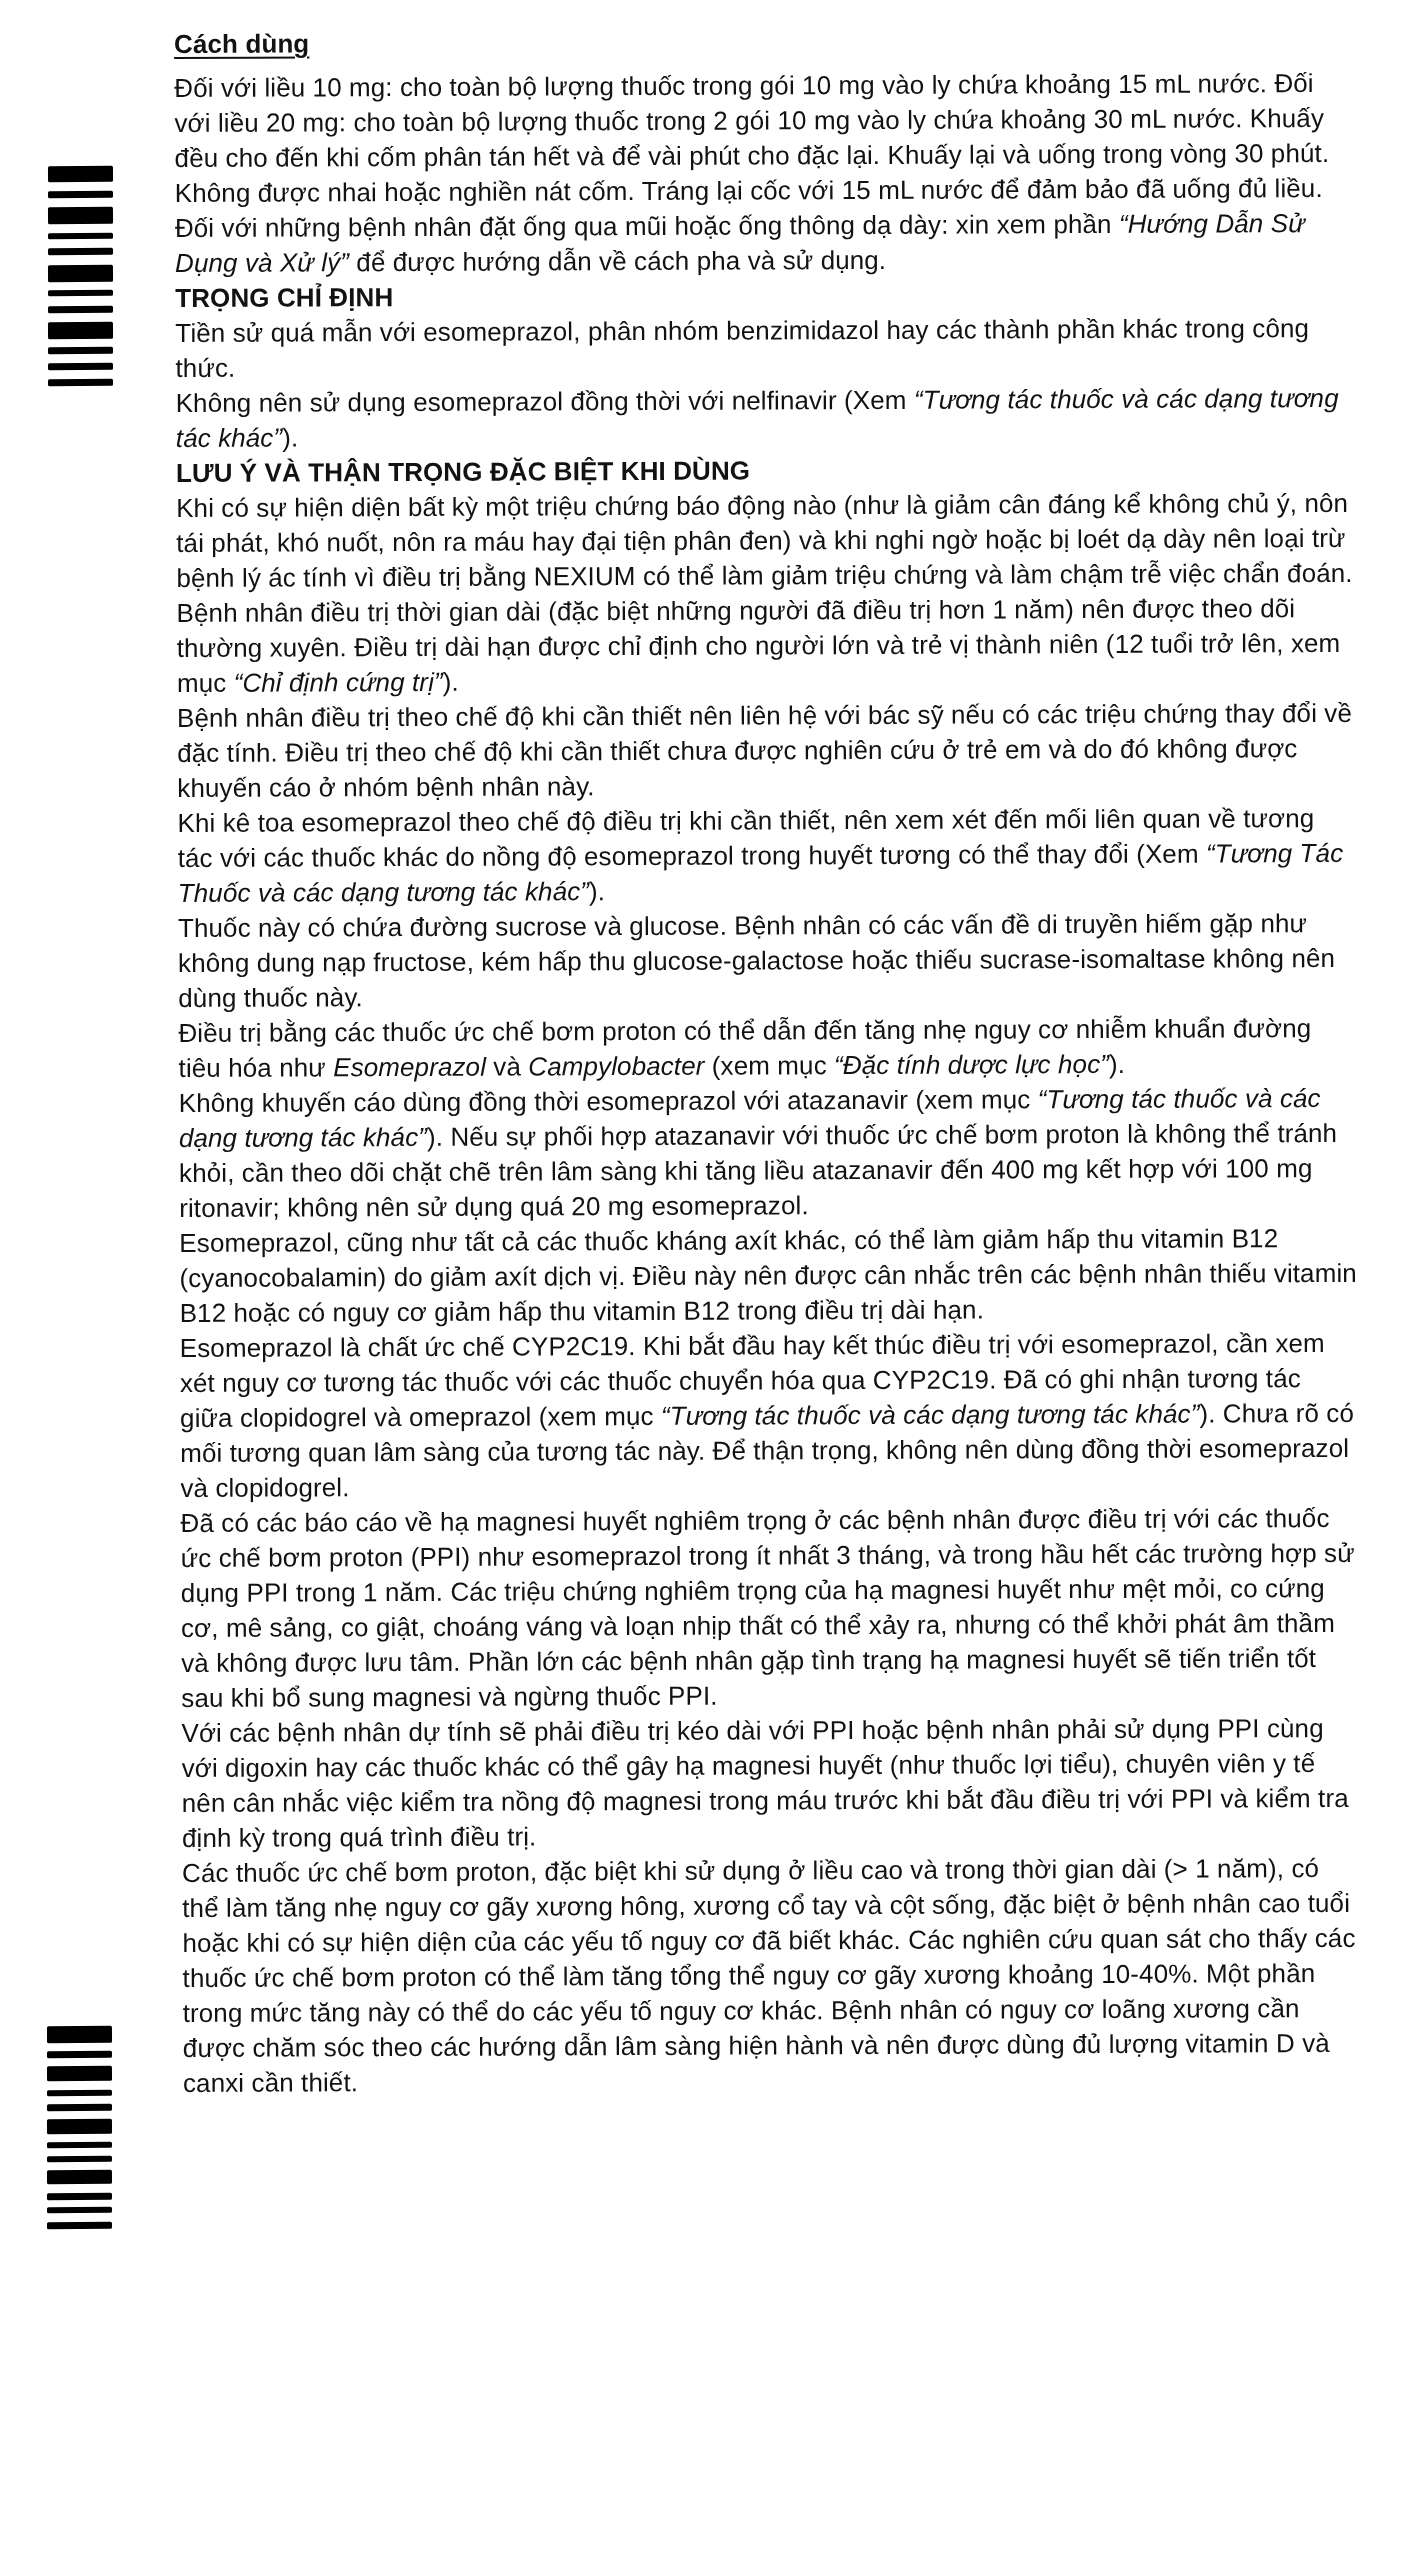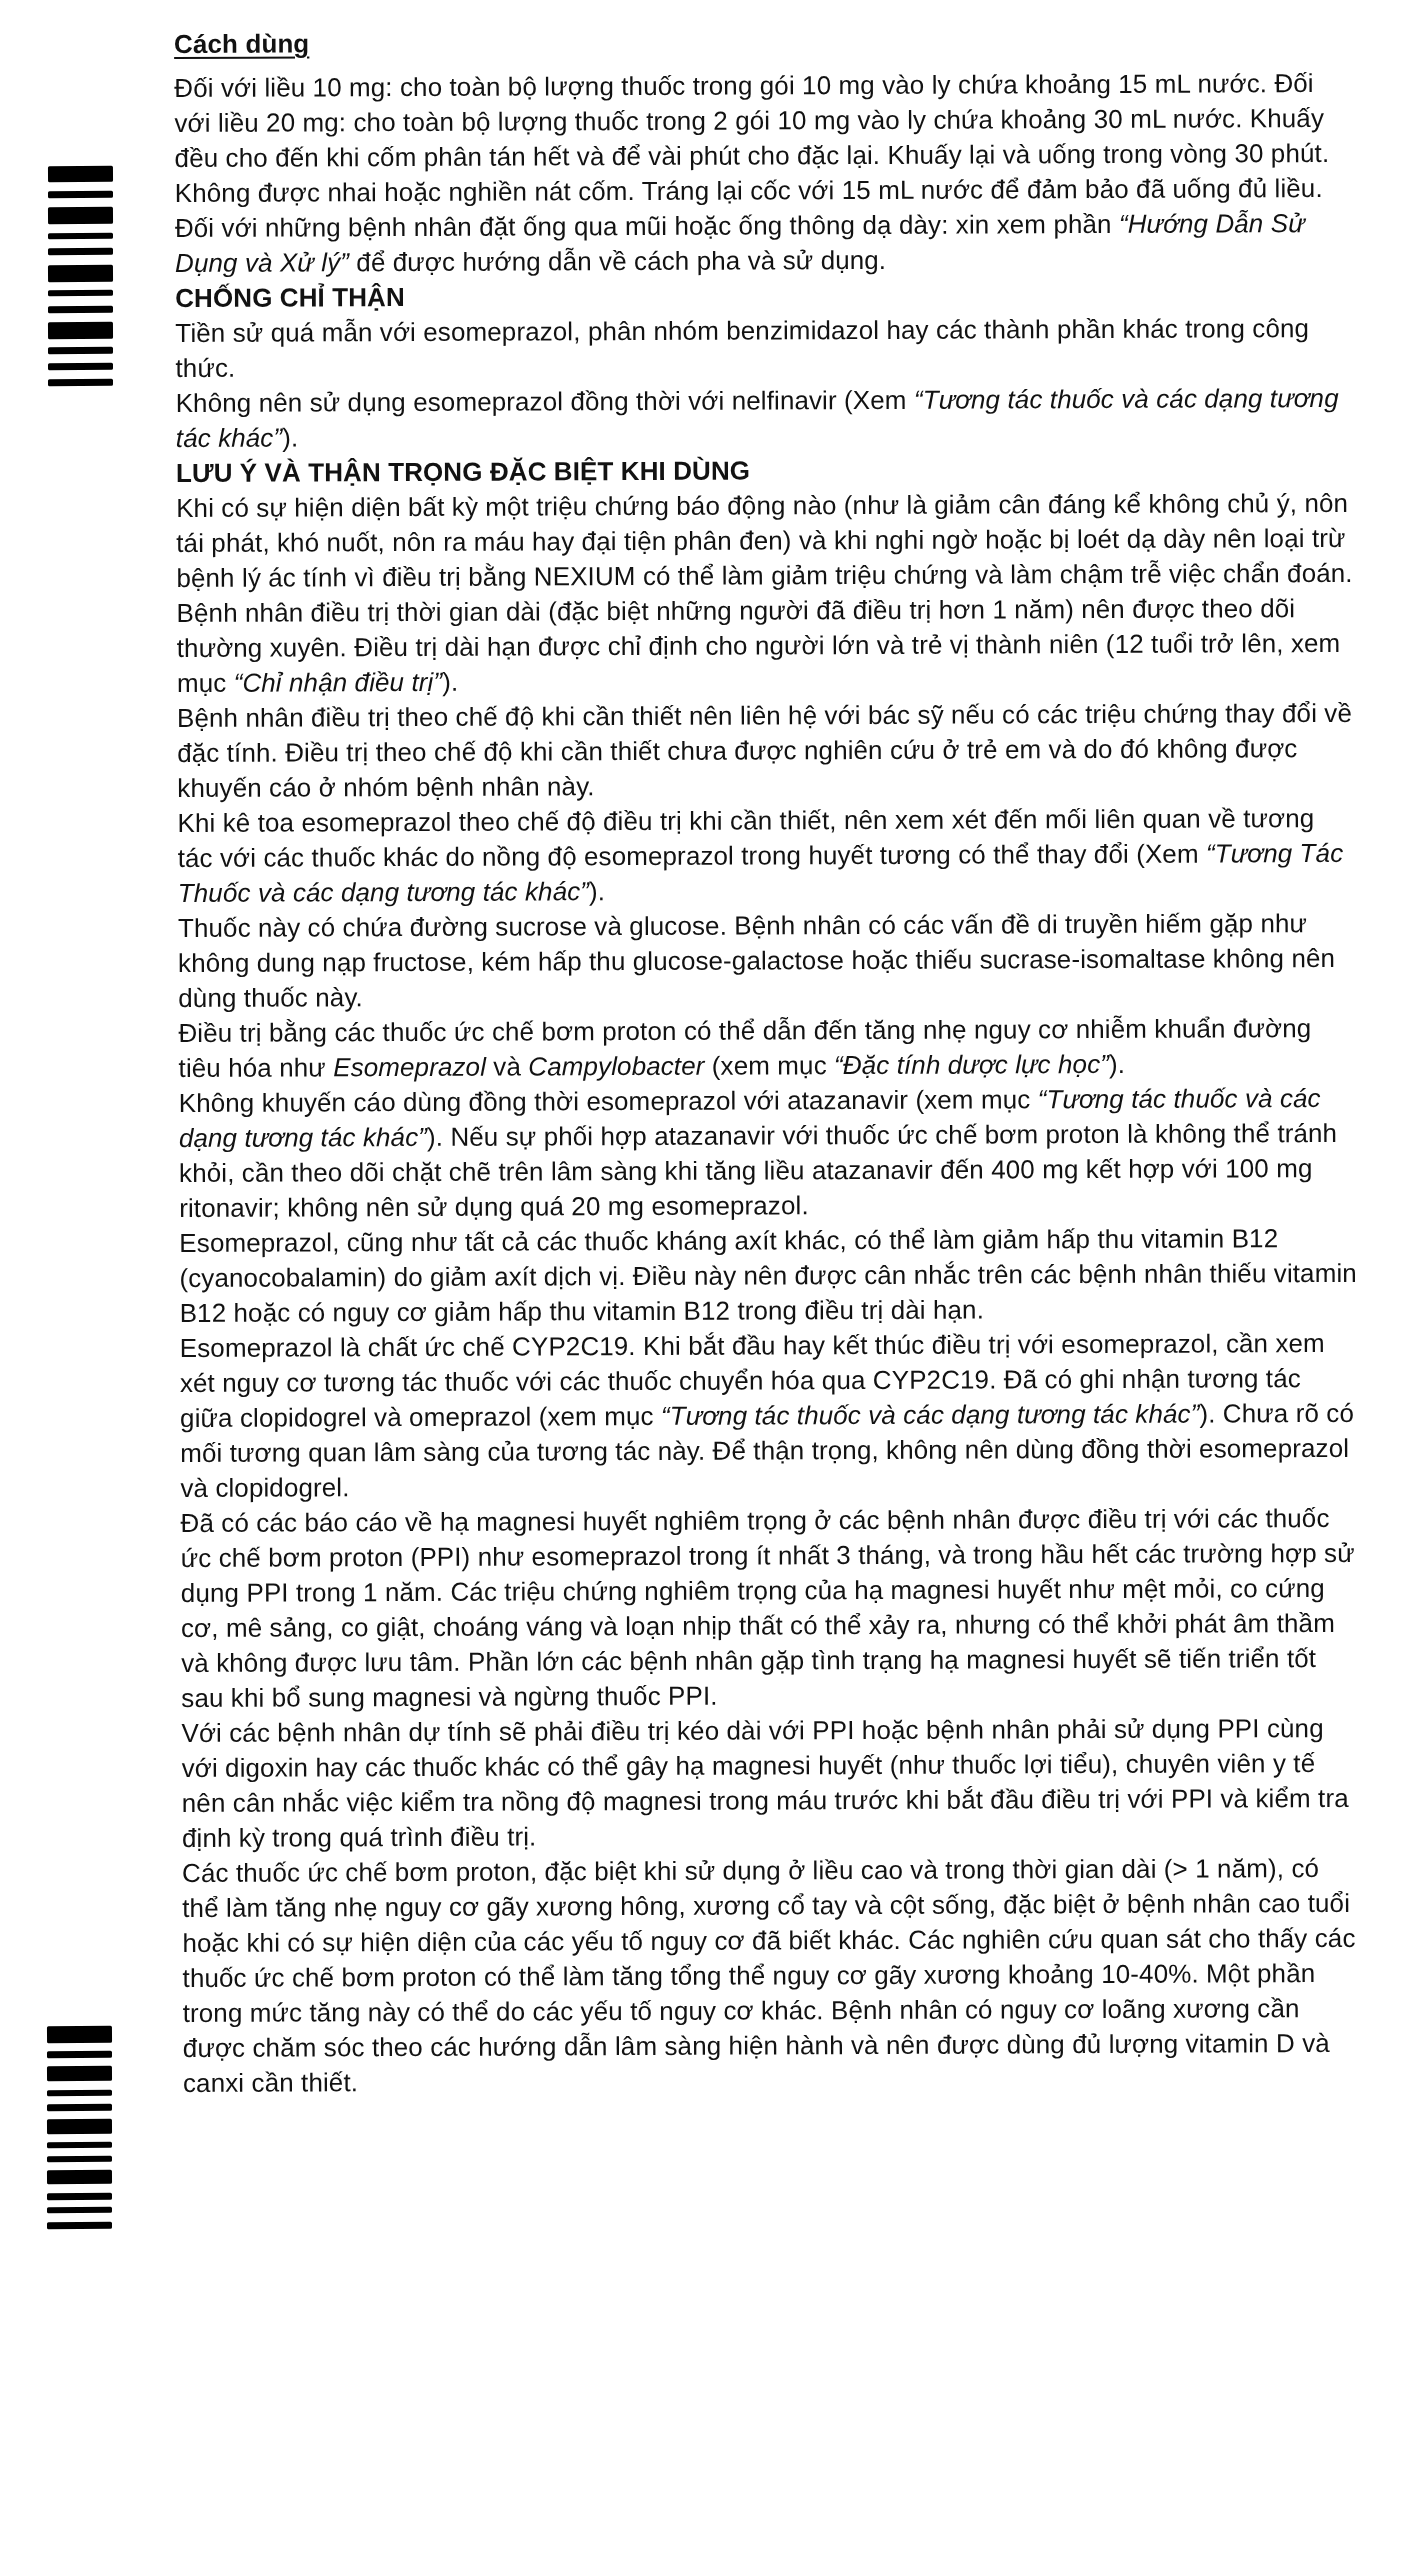--- a/index.html
+++ b/index.html
@@ -84,26 +84,26 @@
         <div class="reg-bar" style="height: 14.3px; background: rgb(0, 0, 0); margin-bottom: 8.2px;"></div>
         <div class="reg-bar" style="height: 6.6px; background: rgb(0, 0, 0); margin-bottom: 8.2px;"></div>
         <div class="reg-bar" style="height: 6px; background: rgb(0, 0, 0); margin-bottom: 8.2px;"></div>
         <div class="reg-bar" style="height: 6.6px; background: rgb(0, 0, 0);"></div>
       </div>
     </div>
   <div class="doc-body">
       <div class="block title"><span>Cách dùng</span></div>
       <div class="block paragraph"><span>Đối với liều 10 mg: cho toàn bộ lượng thuốc trong gói 10 mg vào ly chứa khoảng 15 mL nước. Đối với liều 20 mg: cho toàn bộ lượng thuốc trong 2 gói 10 mg vào ly chứa khoảng 30 mL nước. Khuấy đều cho đến khi cốm phân tán hết và để vài phút cho đặc lại. Khuấy lại và uống trong vòng 30 phút. Không được nhai hoặc nghiền nát cốm. Tráng lại cốc với 15 mL nước để đảm bảo đã uống đủ liều.</span></div>
       <div class="block paragraph"><span>Đối với những bệnh nhân đặt ống qua mũi hoặc ống thông dạ dày: xin xem phần </span><span class="seg-italic">“Hướng Dẫn Sử Dụng và Xử lý”</span><span> để được hướng dẫn về cách pha và sử dụng.</span></div>
-      <div class="block heading"><span>CHỐNG CHỈ THẬN</span></div>
+      <div class="block heading"><span>TRỌNG CHỈ ĐỊNH</span></div>
       <div class="block paragraph"><span>Tiền sử quá mẫn với esomeprazol, phân nhóm benzimidazol hay các thành phần khác trong công thức.</span></div>
       <div class="block paragraph"><span>Không nên sử dụng esomeprazol đồng thời với nelfinavir (Xem </span><span class="seg-italic">“Tương tác thuốc và các dạng tương tác khác”</span><span>).</span></div>
       <div class="block heading"><span>LƯU Ý VÀ THẬN TRỌNG ĐẶC BIỆT KHI DÙNG</span></div>
       <div class="block paragraph"><span>Khi có sự hiện diện bất kỳ một triệu chứng báo động nào (như là giảm cân đáng kể không chủ ý, nôn tái phát, khó nuốt, nôn ra máu hay đại tiện phân đen) và khi nghi ngờ hoặc bị loét dạ dày nên loại trừ bệnh lý ác tính vì điều trị bằng NEXIUM có thể làm giảm triệu chứng và làm chậm trễ việc chẩn đoán.</span></div>
-      <div class="block paragraph"><span>Bệnh nhân điều trị thời gian dài (đặc biệt những người đã điều trị hơn 1 năm) nên được theo dõi thường xuyên. Điều trị dài hạn được chỉ định cho người lớn và trẻ vị thành niên (12 tuổi trở lên, xem mục </span><span class="seg-italic">“Chỉ nhận điều trị”</span><span>).</span></div>
+      <div class="block paragraph"><span>Bệnh nhân điều trị thời gian dài (đặc biệt những người đã điều trị hơn 1 năm) nên được theo dõi thường xuyên. Điều trị dài hạn được chỉ định cho người lớn và trẻ vị thành niên (12 tuổi trở lên, xem mục </span><span class="seg-italic">“Chỉ định cứng trị”</span><span>).</span></div>
       <div class="block paragraph"><span>Bệnh nhân điều trị theo chế độ khi cần thiết nên liên hệ với bác sỹ nếu có các triệu chứng thay đổi về đặc tính. Điều trị theo chế độ khi cần thiết chưa được nghiên cứu ở trẻ em và do đó không được khuyến cáo ở nhóm bệnh nhân này.</span></div>
       <div class="block paragraph"><span>Khi kê toa esomeprazol theo chế độ điều trị khi cần thiết, nên xem xét đến mối liên quan về tương tác với các thuốc khác do nồng độ esomeprazol trong huyết tương có thể thay đổi (Xem </span><span class="seg-italic">“Tương Tác Thuốc và các dạng tương tác khác”</span><span>).</span></div>
       <div class="block paragraph"><span>Thuốc này có chứa đường sucrose và glucose. Bệnh nhân có các vấn đề di truyền hiếm gặp như không dung nạp fructose, kém hấp thu glucose-galactose hoặc thiếu sucrase-isomaltase không nên dùng thuốc này.</span></div>
       <div class="block paragraph"><span>Điều trị bằng các thuốc ức chế bơm proton có thể dẫn đến tăng nhẹ nguy cơ nhiễm khuẩn đường tiêu hóa như </span><span class="seg-italic">Esomeprazol</span><span> và </span><span class="seg-italic">Campylobacter</span><span> (xem mục </span><span class="seg-italic">“Đặc tính dược lực học”</span><span>).</span></div>
       <div class="block paragraph"><span>Không khuyến cáo dùng đồng thời esomeprazol với atazanavir (xem mục </span><span class="seg-italic">“Tương tác thuốc và các dạng tương tác khác”</span><span>). Nếu sự phối hợp atazanavir với thuốc ức chế bơm proton là không thể tránh khỏi, cần theo dõi chặt chẽ trên lâm sàng khi tăng liều atazanavir đến 400 mg kết hợp với 100 mg ritonavir; không nên sử dụng quá 20 mg esomeprazol.</span></div>
       <div class="block paragraph"><span>Esomeprazol, cũng như tất cả các thuốc kháng axít khác, có thể làm giảm hấp thu vitamin B12 (cyanocobalamin) do giảm axít dịch vị. Điều này nên được cân nhắc trên các bệnh nhân thiếu vitamin B12 hoặc có nguy cơ giảm hấp thu vitamin B12 trong điều trị dài hạn.</span></div>
       <div class="block paragraph"><span>Esomeprazol là chất ức chế CYP2C19. Khi bắt đầu hay kết thúc điều trị với esomeprazol, cần xem xét nguy cơ tương tác thuốc với các thuốc chuyển hóa qua CYP2C19. Đã có ghi nhận tương tác giữa clopidogrel và omeprazol (xem mục </span><span class="seg-italic">“Tương tác thuốc và các dạng tương tác khác”</span><span>). Chưa rõ có mối tương quan lâm sàng của tương tác này. Để thận trọng, không nên dùng đồng thời esomeprazol và clopidogrel.</span></div>
       <div class="block paragraph"><span>Đã có các báo cáo về hạ magnesi huyết nghiêm trọng ở các bệnh nhân được điều trị với các thuốc ức chế bơm proton (PPI) như esomeprazol trong ít nhất 3 tháng, và trong hầu hết các trường hợp sử dụng PPI trong 1 năm. Các triệu chứng nghiêm trọng của hạ magnesi huyết như mệt mỏi, co cứng cơ, mê sảng, co giật, choáng váng và loạn nhịp thất có thể xảy ra, nhưng có thể khởi phát âm thầm và không được lưu tâm. Phần lớn các bệnh nhân gặp tình trạng hạ magnesi huyết sẽ tiến triển tốt sau khi bổ sung magnesi và ngừng thuốc PPI.</span></div>
       <div class="block paragraph"><span>Với các bệnh nhân dự tính sẽ phải điều trị kéo dài với PPI hoặc bệnh nhân phải sử dụng PPI cùng với digoxin hay các thuốc khác có thể gây hạ magnesi huyết (như thuốc lợi tiểu), chuyên viên y tế nên cân nhắc việc kiểm tra nồng độ magnesi trong máu trước khi bắt đầu điều trị với PPI và kiểm tra định kỳ trong quá trình điều trị.</span></div>
       <div class="block paragraph"><span>Các thuốc ức chế bơm proton, đặc biệt khi sử dụng ở liều cao và trong thời gian dài (&gt; 1 năm), có thể làm tăng nhẹ nguy cơ gãy xương hông, xương cổ tay và cột sống, đặc biệt ở bệnh nhân cao tuổi hoặc khi có sự hiện diện của các yếu tố nguy cơ đã biết khác. Các nghiên cứu quan sát cho thấy các thuốc ức chế bơm proton có thể làm tăng tổng thể nguy cơ gãy xương khoảng 10-40%. Một phần trong mức tăng này có thể do các yếu tố nguy cơ khác. Bệnh nhân có nguy cơ loãng xương cần được chăm sóc theo các hướng dẫn lâm sàng hiện hành và nên được dùng đủ lượng vitamin D và canxi cần thiết.</span></div>

